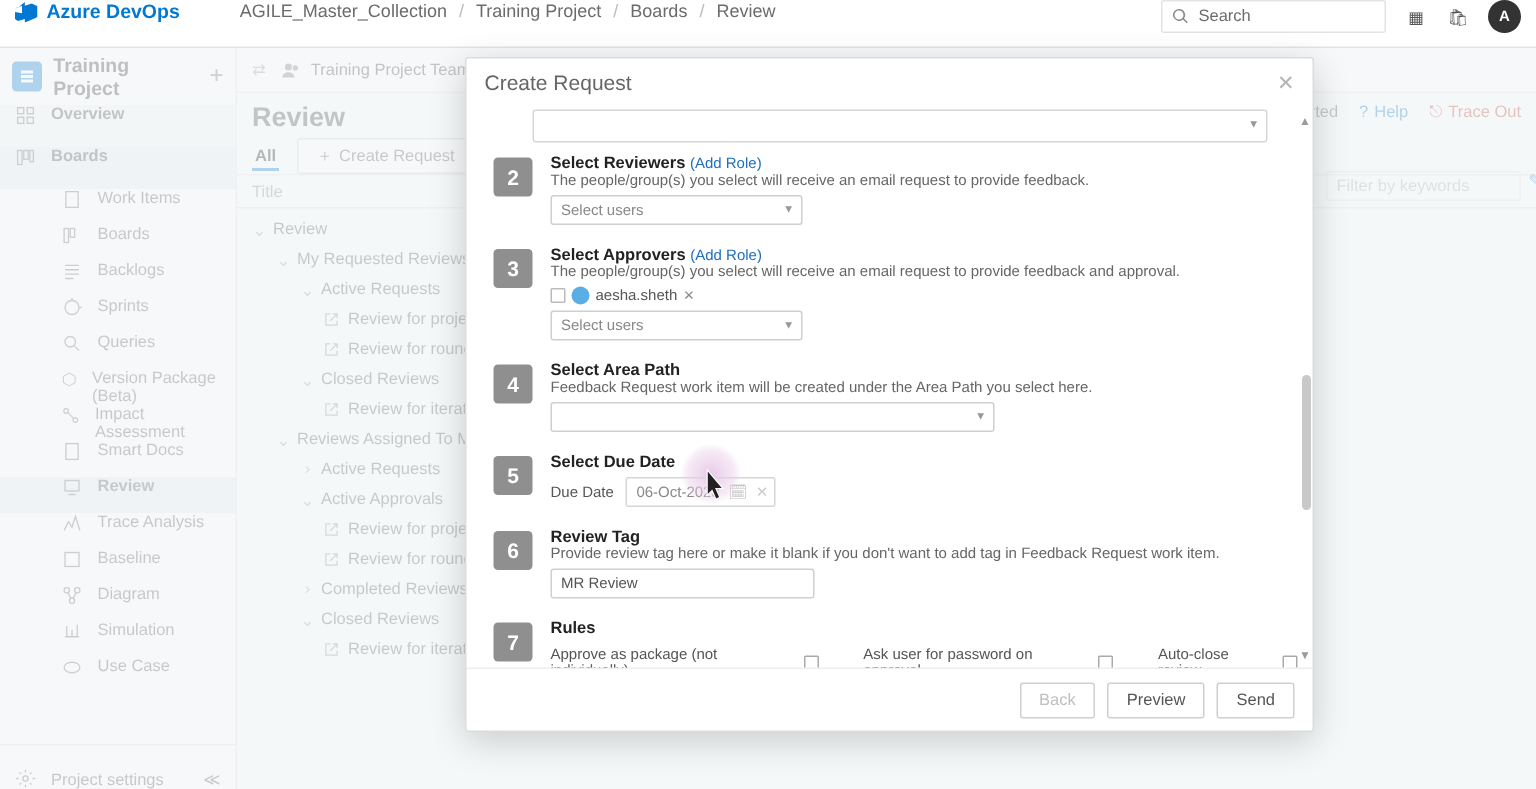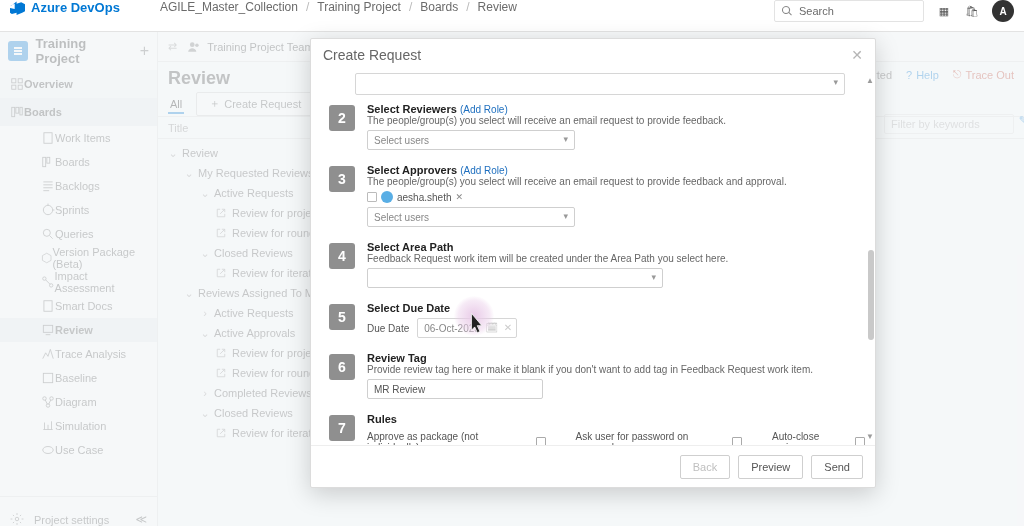--- a/index.html
+++ b/index.html
@@ -31,40 +31,40 @@
   .avatar{width:22px;height:22px;border-radius:50%;background:#333;color:#fff;display:flex;align-items:center;justify-content:center;font-size:10px;font-weight:600}
 
   
   .shell{display:flex;height:calc(100% - 32px)}
   .sidebar{width:158px;background:#fdfdfd;border-right:1px solid var(--border);display:flex;flex-direction:column}
   .proj{display:flex;align-items:center;height:38px;padding:0 8px;gap:8px;font-weight:600;font-size:13px}
   .proj .pbox{width:20px;height:20px;border-radius:3px;background:var(--ado-blue);display:flex;align-items:center;justify-content:center}
   .proj .pbox svg{width:12px;height:12px;fill:#fff}
   .proj .plus{margin-left:auto;color:var(--muted);font-size:16px;font-weight:300}
   .navlist{flex:1;overflow:hidden}
-  .nav-item{display:flex;align-items:center;height:28px;padding:0 10px;color:#444;cursor:pointer}
+  .nav-item{display:flex;align-items:flex-start;height:28px;padding:0 10px;gap:10px;color:#444;cursor:pointer}
   .nav-item.group{font-weight:600;background:#f5f6f7}
   .nav-item.group.active{background:#e8ecef}
   .nav-item svg{width:14px;height:14px;fill:none;stroke:#6a6a6a;stroke-width:1.5}
   .nav-item.sub{padding-left:41px;height:24px;font-size:11px;color:#555}
   .nav-item.sub.active{background:#e8ecef;font-weight:600}
   .settings{display:flex;align-items:flex-end;height:30px;border-top:1px solid var(--border);padding:0 10px;gap:10px;color:#555}
   .settings .chev{margin-left:auto}
 
   
   .main{flex:1;position:relative;background:#fcfdfe}
   .team-row{display:flex;align-items:center;height:30px;border-bottom:1px solid var(--border);padding:0 10px;gap:10px;color:#555;background:#fff}
   .team-row .team{display:flex;align-items:center;gap:6px;color:#444}
   .team-row .team svg{width:14px;height:14px;fill:#7a7a7a}
   .team-row .star{color:#c9c9c9;margin-left:2px}
   .title-row{padding:6px 10px 2px}
   .title-row h1{margin:0;font-size:18px;font-weight:600;color:#444}
   .tab-row{display:flex;align-items:center;height:26px;border-bottom:1px solid var(--border);padding:0 10px;gap:12px;color:#555}
   .tab{padding:3px 2px;position:relative}
-  .tab.active{color:#111;font-weight:400}
+  .tab.active{color:#111;font-weight:700}
   .tab.active::after{content:"";position:absolute;left:0;right:0;bottom:-1px;height:2px;background:var(--ado-blue)}
   .tab-row .btn{display:flex;align-items:center;gap:4px}
   .row-head{display:flex;align-items:center;height:22px;border-bottom:1px solid var(--border);padding:0 10px;color:#888}
 
   .review-tree{padding:4px 0;font-size:11px}
   .tnode{display:flex;align-items:center;height:20px;color:#555;gap:4px}
   .tnode .chev{width:10px;display:inline-block;text-align:center;color:#999}
   .d1{padding-left:10px}.d2{padding-left:26px}.d3{padding-left:42px}.d4{padding-left:58px}
   .tlink{display:inline-flex;align-items:center;gap:6px}
   .tlink svg{width:10px;height:10px;stroke:#888;fill:none;stroke-width:2}
@@ -89,21 +89,21 @@
 
   .mtop-select{height:22px;border:1px solid #d6d6d6;border-radius:2px;width:490px;margin:2px 0 8px 26px;position:relative}
   .mtop-select::after{content:"▾";position:absolute;right:6px;top:3px;color:#999;font-size:9px}
 
   .step{display:flex;gap:12px;margin-bottom:14px}
   .step .badge{width:26px;height:26px;background:var(--step);color:#fff;border-radius:3px;display:flex;align-items:center;justify-content:center;font-size:14px;font-weight:600;margin-top:2px;flex-shrink:0}
   .step .sc{flex:1}
   .sc .h{font-size:11px;font-weight:700;color:#222}
   .sc .h .link{color:var(--link);font-weight:400;font-size:10px}
   .sc .d{font-size:10px;color:#666;margin-top:0}
-  .select-sm{height:20px;border:1px solid #cfcfcf;border-radius:2px;width:208px;margin-top:4px;position:relative;display:flex;align-items:center;padding:0 6px;font-size:10px;color:#888}
+  .select-sm{height:20px;border:1px solid #cfcfcf;border-radius:2px;width:168px;margin-top:4px;position:relative;display:flex;align-items:center;padding:0 6px;font-size:10px;color:#888}
   .select-sm::after{content:"▾";position:absolute;right:6px;top:3px;color:#999;font-size:9px}
   .select-wide{width:296px}
   .chips{display:flex;align-items:flex-start;gap:6px;margin-top:4px}
   .chip{display:inline-flex;align-items:center;gap:4px;font-size:10px;color:#555}
   .chip .cb{width:10px;height:10px;border:1px solid #bbb;border-radius:1px}
   .chip .av{width:12px;height:12px;border-radius:50%;background:#59aee5}
   .chip .x{color:#888;font-size:9px}
 
   .due-row{display:flex;align-items:center;gap:8px;margin-top:4px}
   .due-row .lbl{font-size:10px;color:#555}

